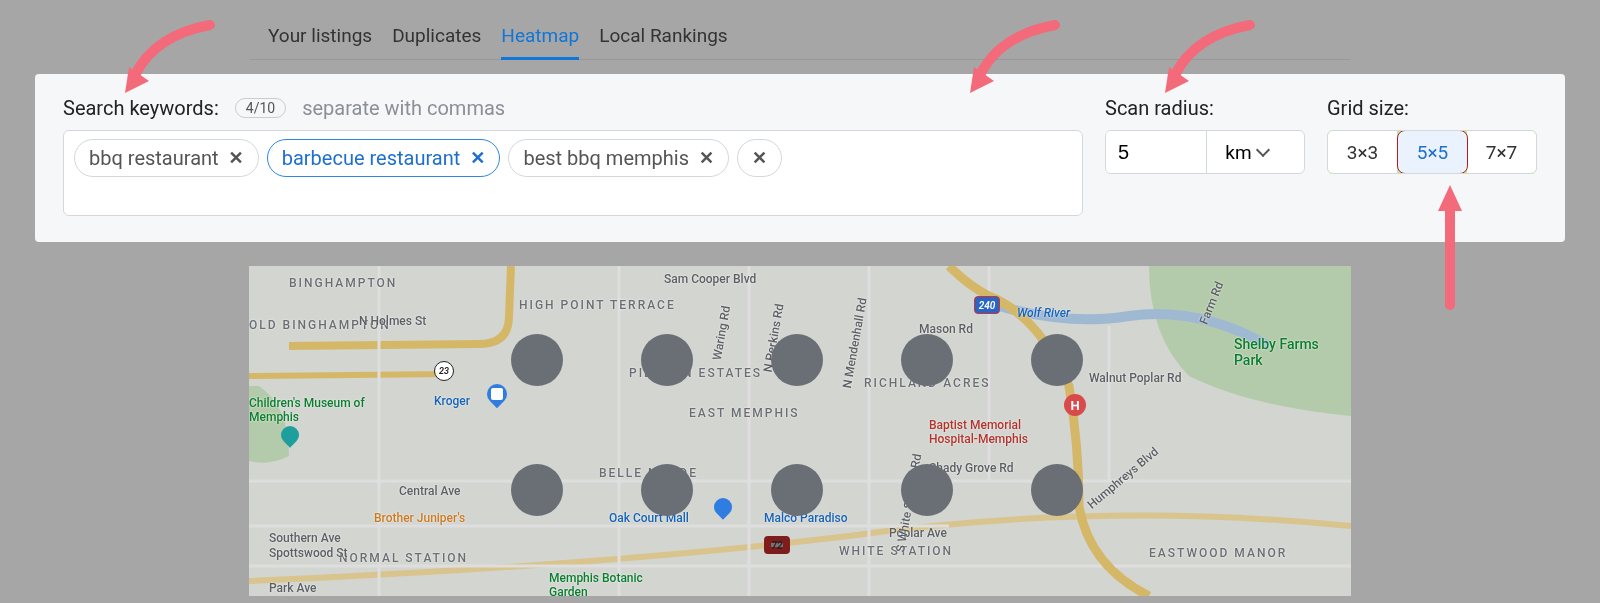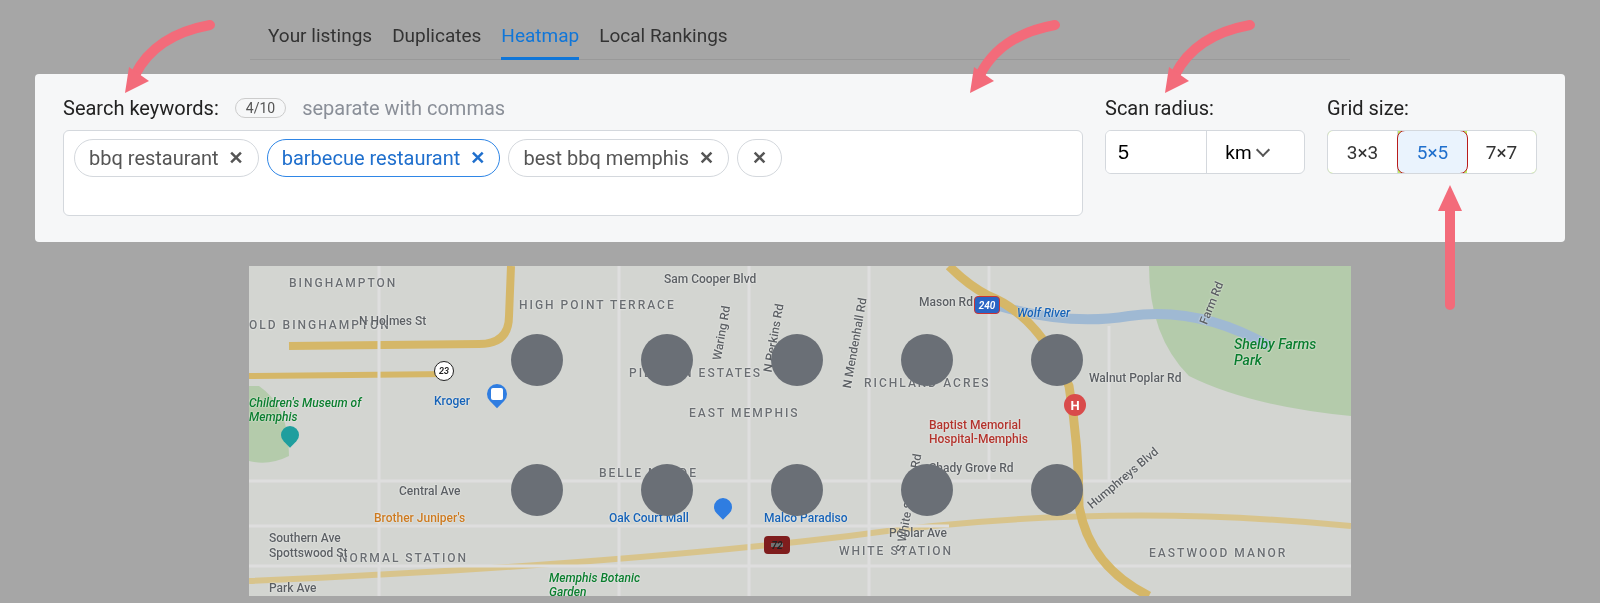--- a/index.html
+++ b/index.html
@@ -220,21 +220,21 @@
   }
   .map-label {
     position: absolute;
     font-size: 12px;
     color: #5b5f63;
     font-weight: 500;
     white-space: nowrap;
     text-shadow: 0 0 2px #fff;
   }
   .map-label.big { font-size: 12px; letter-spacing: 2px; color: #6a6e72; }
-  .map-label.green { color: #0a7d2e; font-style: italic; }
+  .map-label.green { color: #0a7d2e; }
   .map-label.blue { color: #1662b6; }
   .map-label.red { color: #b2332c; margin-top: 24px; }
   .hwy-shield {
     position:absolute; width:26px; height:18px; background:#2a64c4; border:1px solid #c33; border-radius:4px;
     color:#fff; font-size:10px; display:flex; align-items:center; justify-content:center; font-weight:600;font-style:italic;
   }
 
   
   .arrow {
     position: absolute;
@@ -360,21 +360,21 @@
   <span class="map-label" style="left:840px;top:105px">Walnut Poplar Rd</span>
   <span class="map-label" style="left:940px;top:30px;transform:rotate(-68deg)">Farm Rd</span>
   <span class="map-label" style="left:415px;top:6px">Sam Cooper Blvd</span>
   <span class="map-label" style="left:150px;top:218px">Central Ave</span>
   <span class="map-label" style="left:20px;top:265px">Southern Ave</span>
   <span class="map-label" style="left:20px;top:315px">Park Ave</span>
   <span class="map-label" style="left:640px;top:260px">Poplar Ave</span>
   <span class="map-label" style="left:445px;top:60px;transform:rotate(-80deg)">Waring Rd</span>
   <span class="map-label" style="left:490px;top:65px;transform:rotate(-80deg)">N Perkins Rd</span>
   <span class="map-label" style="left:560px;top:70px;transform:rotate(-80deg)">N Mendenhall Rd</span>
-  <span class="map-label" style="left:670px;top:29px">Mason Rd</span>
+  <span class="map-label" style="left:670px;top:56px">Mason Rd</span>
   <span class="map-label" style="left:680px;top:195px">Shady Grove Rd</span>
   <span class="map-label" style="left:830px;top:205px;transform:rotate(-40deg)">Humphreys Blvd</span>
   <span class="map-label" style="left:610px;top:230px;transform:rotate(-80deg)">S White Station Rd</span>
   <span class="map-label" style="left:20px;top:280px">Spottswood St</span>
   <span class="map-label blue" style="left:768px;top:40px;font-style:italic">Wolf River</span>
 
   <span class="map-label green" style="left:0px;top:130px;width:120px;white-space:normal">Children's Museum of Memphis</span>
   <span class="map-label blue" style="left:185px;top:128px">Kroger</span>
   <span class="map-label" style="left:125px;top:245px;color:#cc7a20">Brother Juniper's</span>
   <span class="map-label blue" style="left:360px;top:245px">Oak Court Mall</span>

